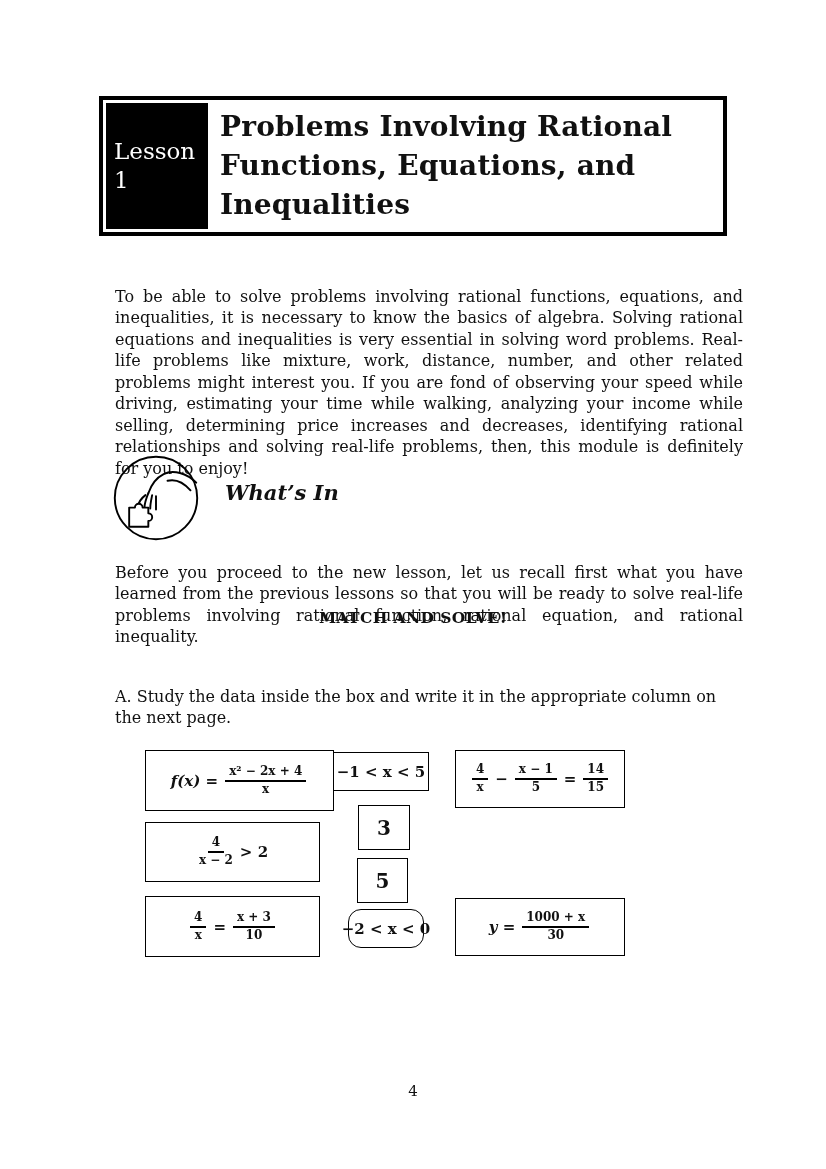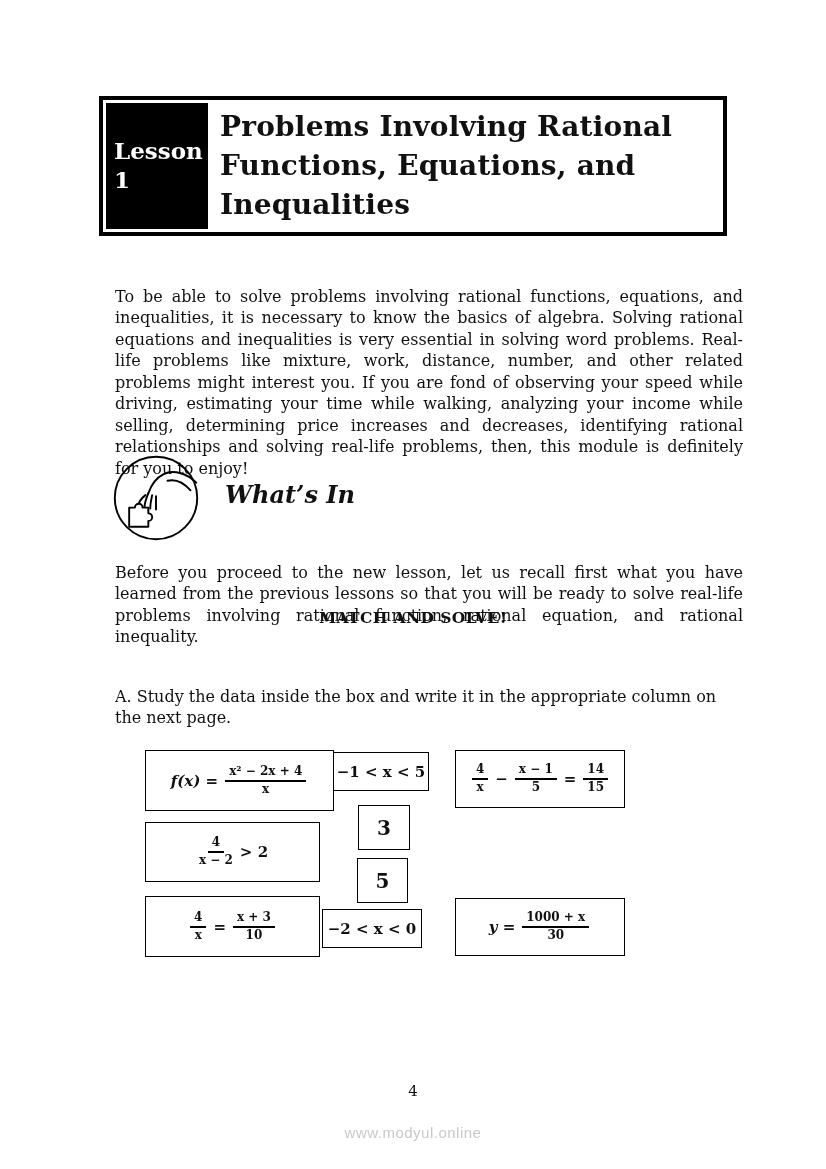--- a/index.html
+++ b/index.html
@@ -17,41 +17,41 @@
     border:4px solid #000;
     background:#fff;
     display:flex;align-items:stretch;
     padding:3px;box-sizing:border-box;
   }
   .lesson-cell{
     background:#000;color:#fff;
     width:102px;flex:0 0 102px;
     display:flex;flex-direction:column;justify-content:center;
     padding:10px 8px;box-sizing:border-box;
-    font-weight:bold;font-size:23px;line-height:1.25;
+    font-weight:normal;font-size:23px;line-height:1.25;
   }
   .lesson-title{
     margin:0;padding:4px 6px 4px 12px;
     font-size:28px;font-weight:bold;line-height:1.4;
     letter-spacing:.2px;
     max-width:500px;
   }
   
   .para{
     position:absolute;left:99px;width:628px;margin:16px;
     font-size:16px;line-height:1.34;text-align:justify;
   }
   .intro{top:270px;}
   .recall{top:546px;}
   .instruction{top:670px;text-align:left;}
   
   .wi-icon{position:absolute;left:110px;top:452px;width:92px;height:92px;}
   .wi-heading{
     position:absolute;left:225px;top:480px;margin:0;
-    font-size:24px;font-weight:bold;font-style:italic;
+    font-size:21px;font-weight:bold;font-style:italic;
   }
   
   .match-title{
     position:absolute;left:99px;top:608px;width:628px;
     text-align:center;font-weight:bold;font-size:15.5px;letter-spacing:.4px;
   }
   
   .mbox,.nbox{
     position:absolute;border:1.3px solid #000;background:#fff;
     display:flex;align-items:center;justify-content:center;
@@ -157,21 +157,21 @@
   </div>
 
   <div class="nbox" style="left:358px;top:805px;width:52px;height:45px;">
     <span>3</span>
   </div>
 
   <div class="nbox" style="left:357px;top:858px;width:51px;height:45px;">
     <span>5</span>
   </div>
 
-  <div class="mbox" style="left:322px;top:909px;width:100px;height:39px;">
+  <div class="mbox" style="left:348px;top:909px;width:76px;height:39px;border-radius:13px;">
     <span class="math">−2 &lt; x &lt; 0</span>
   </div>
 
   <div class="mbox" style="left:455px;top:750px;width:170px;height:58px;">
     <span class="math">
       <span class="frac">
         <span class="fn">4</span>
         <span class="fd">x</span>
       </span>
       <span class="op">−</span>
@@ -192,15 +192,14 @@
     <span class="math">
       <span class="mi pre">y =</span>
       <span class="frac">
         <span class="fn">1000 + x</span>
         <span class="fd">30</span>
       </span>
     </span>
   </div>
 
   <div class="page-number">4</div>
-  <div class="watermark">www.modyul.online</div>
 
 </div>
 
 </body></html>

